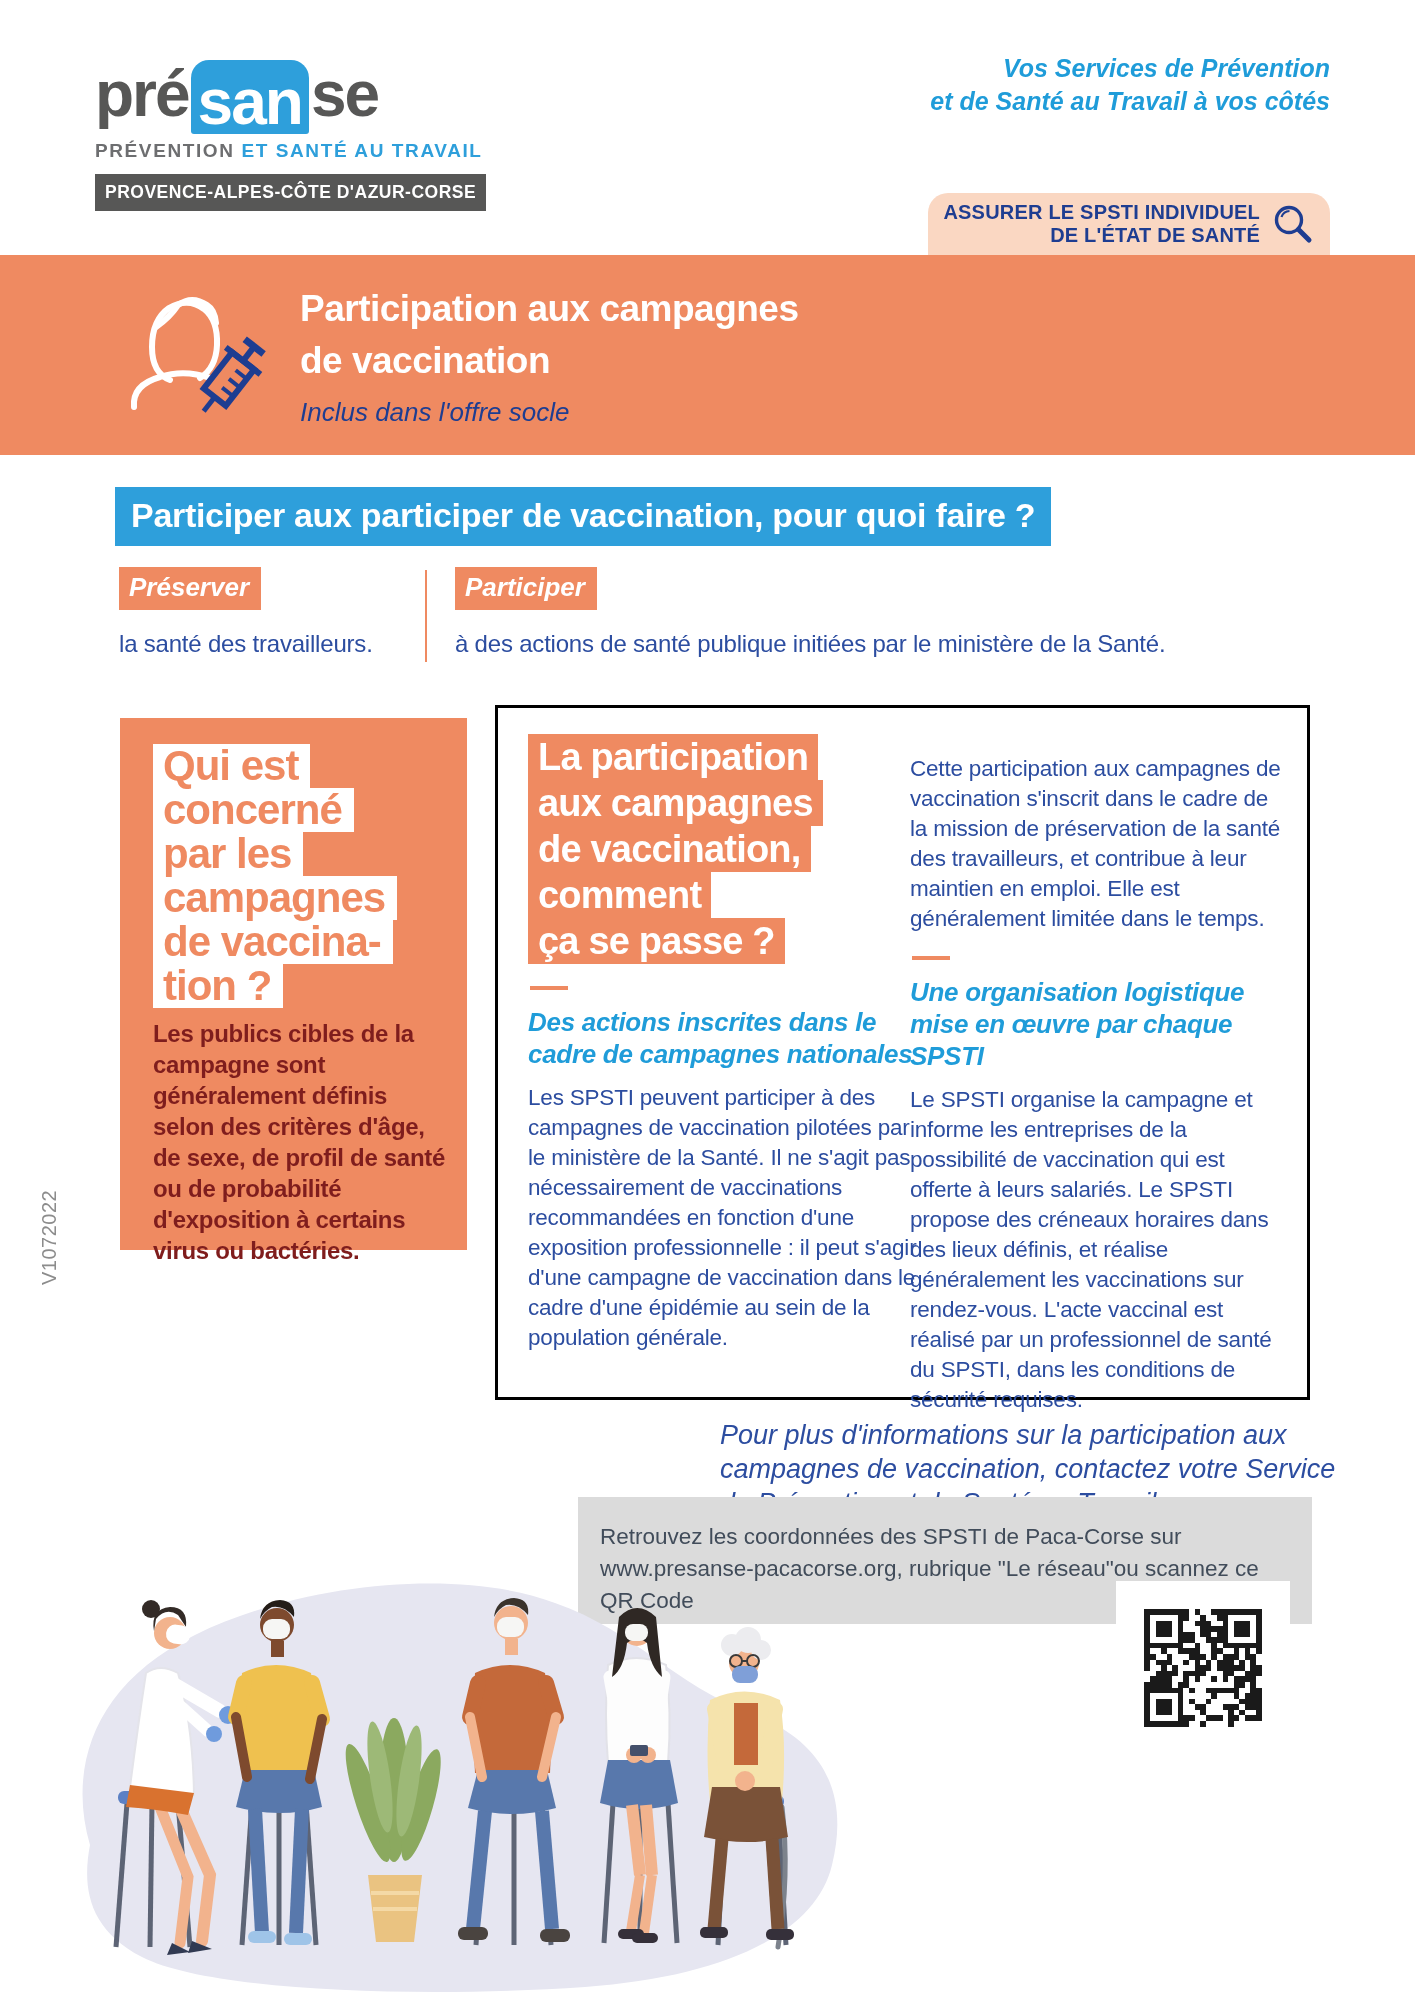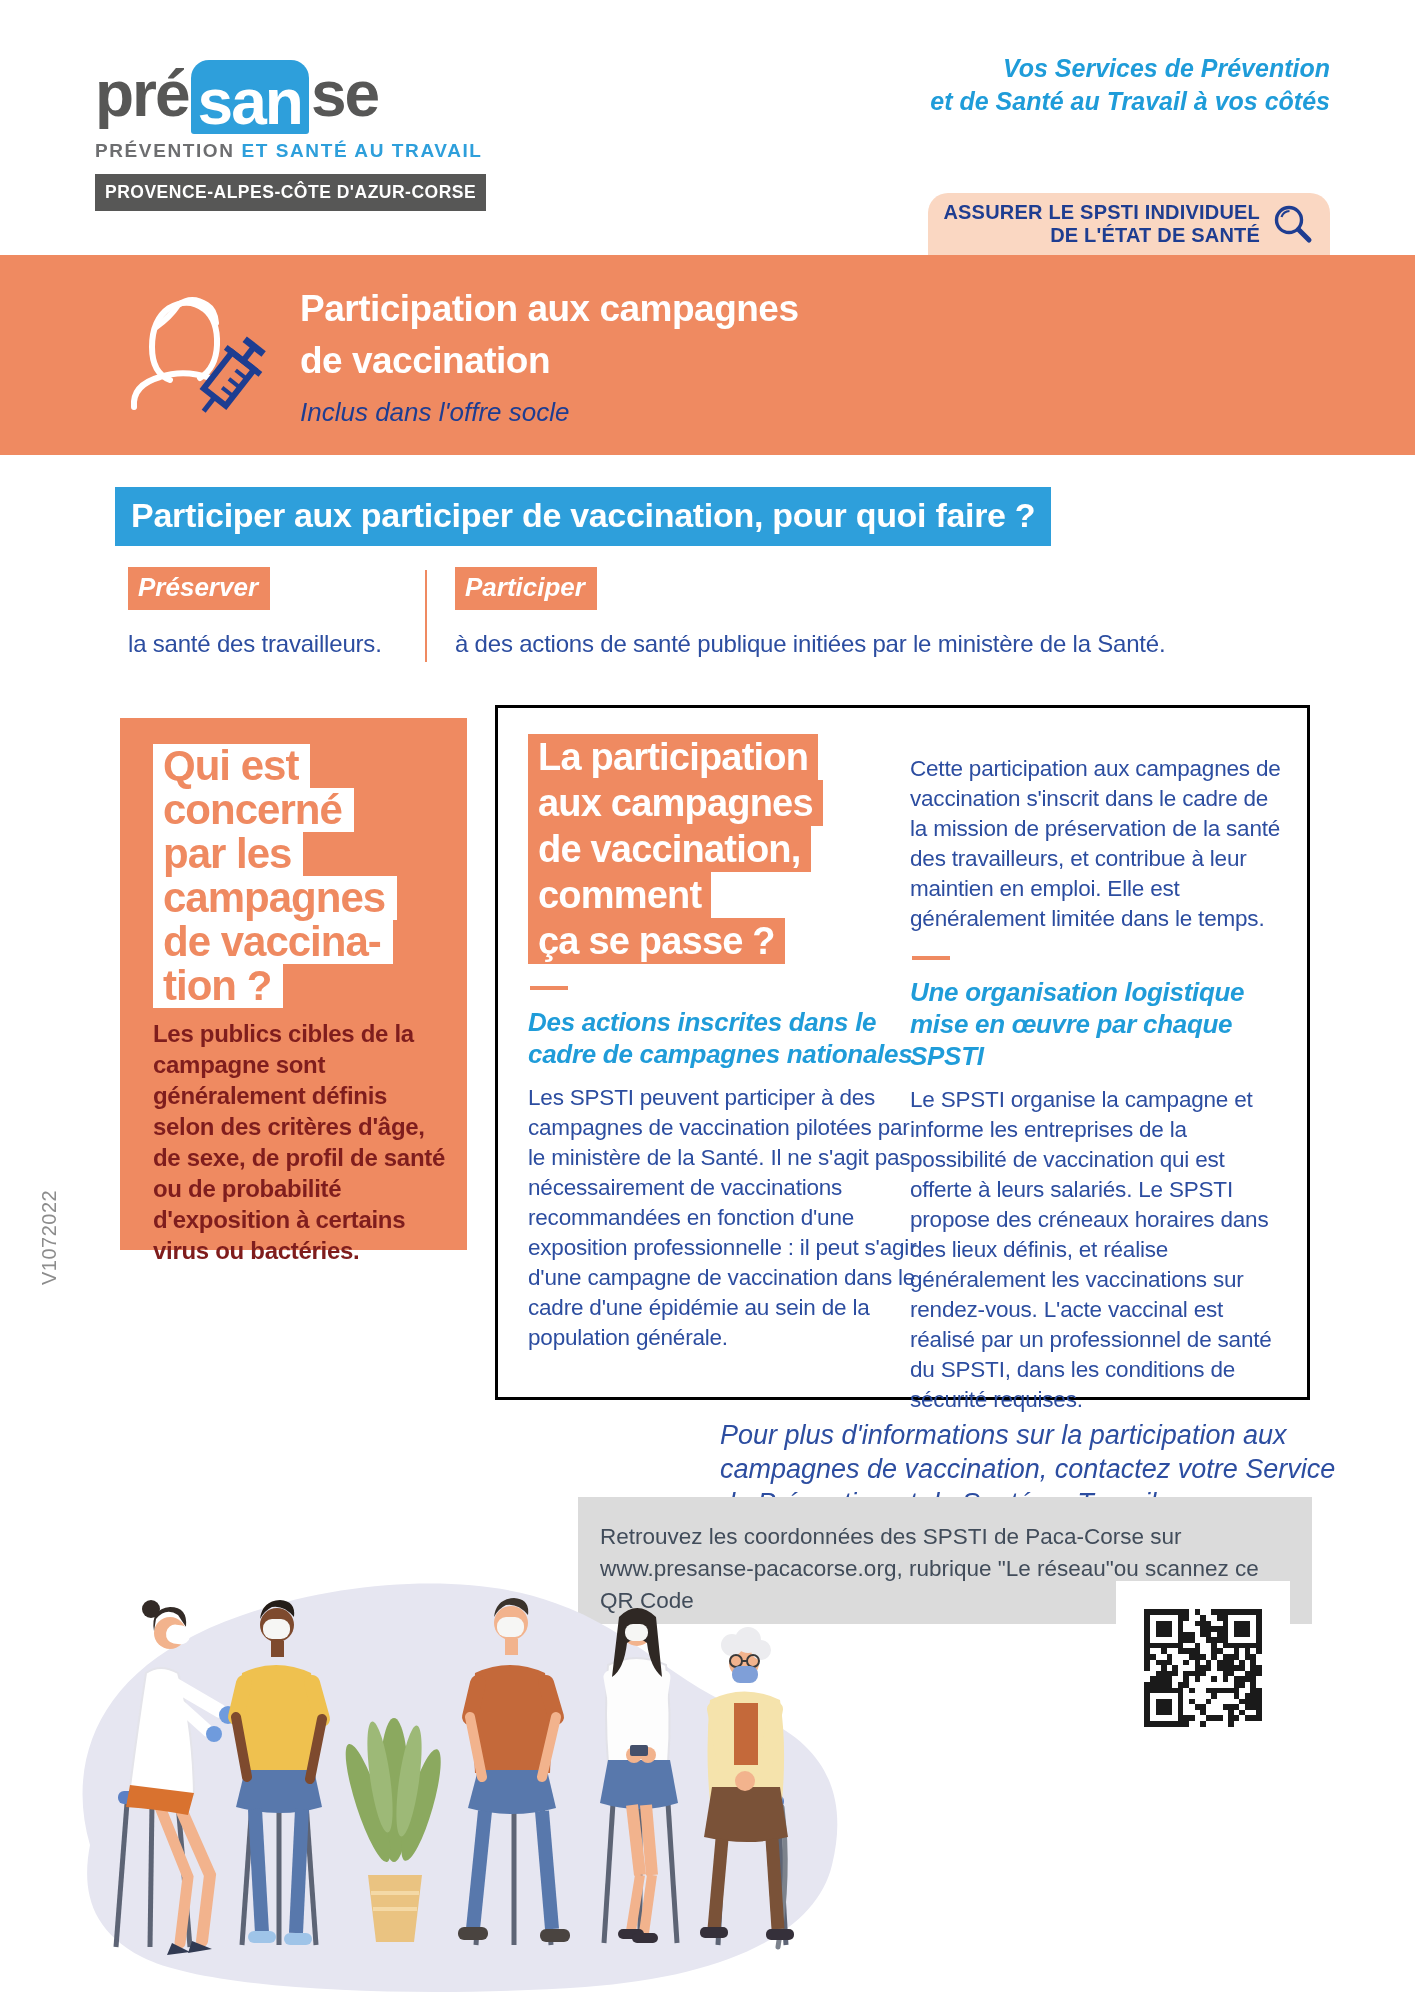--- a/index.html
+++ b/index.html
@@ -26,21 +26,21 @@
   .banner-icon{position:absolute;left:112px;top:10px;}
   .banner-title{position:absolute;left:300px;top:28px;color:#ffffff;font-size:37px;font-weight:bold;line-height:52px;letter-spacing:-.5px;}
   .banner-sub{position:absolute;left:300px;top:142px;color:#1E3D91;font-size:26px;font-weight:normal;font-style:italic;}
 
   
   .section-heading{position:absolute;left:115px;top:487px;background:#2E9FDB;color:#ffffff;
                    font-size:34px;font-weight:bold;padding:9px 16px 11px 16px;letter-spacing:-.3px;}
 
   
   .why-label{display:inline-block;background:#EF8A61;color:#ffffff;font-size:26px;font-weight:bold;font-style:italic;padding:5px 12px 7px 10px;}
-  .why-col1{position:absolute;left:128px;top:567px;width:300px;}
+  .why-col1{position:absolute;left:119px;top:567px;width:300px;}
   .why-col2{position:absolute;left:455px;top:567px;width:830px;}
   .why-text{margin-top:20px;color:#2C4DA0;font-size:24px;letter-spacing:-.2px;}
   .why-divider{position:absolute;left:425px;top:570px;width:2px;height:92px;background:#EF8A61;}
 
   
   .concerned{position:absolute;left:120px;top:718px;width:347px;height:532px;background:#EF8A61;}
   .concerned-title{position:absolute;left:33px;top:26px;}
   .c-line{width:fit-content;background:#ffffff;color:#EF8A61;font-size:42px;font-weight:bold;line-height:44px;padding:0 12px 0 10px;letter-spacing:-1px;}
   .concerned-body{position:absolute;left:33px;top:300px;width:292px;color:#7f1d1d;font-size:24px;font-weight:bold;line-height:31px;letter-spacing:-.3px;}
 

